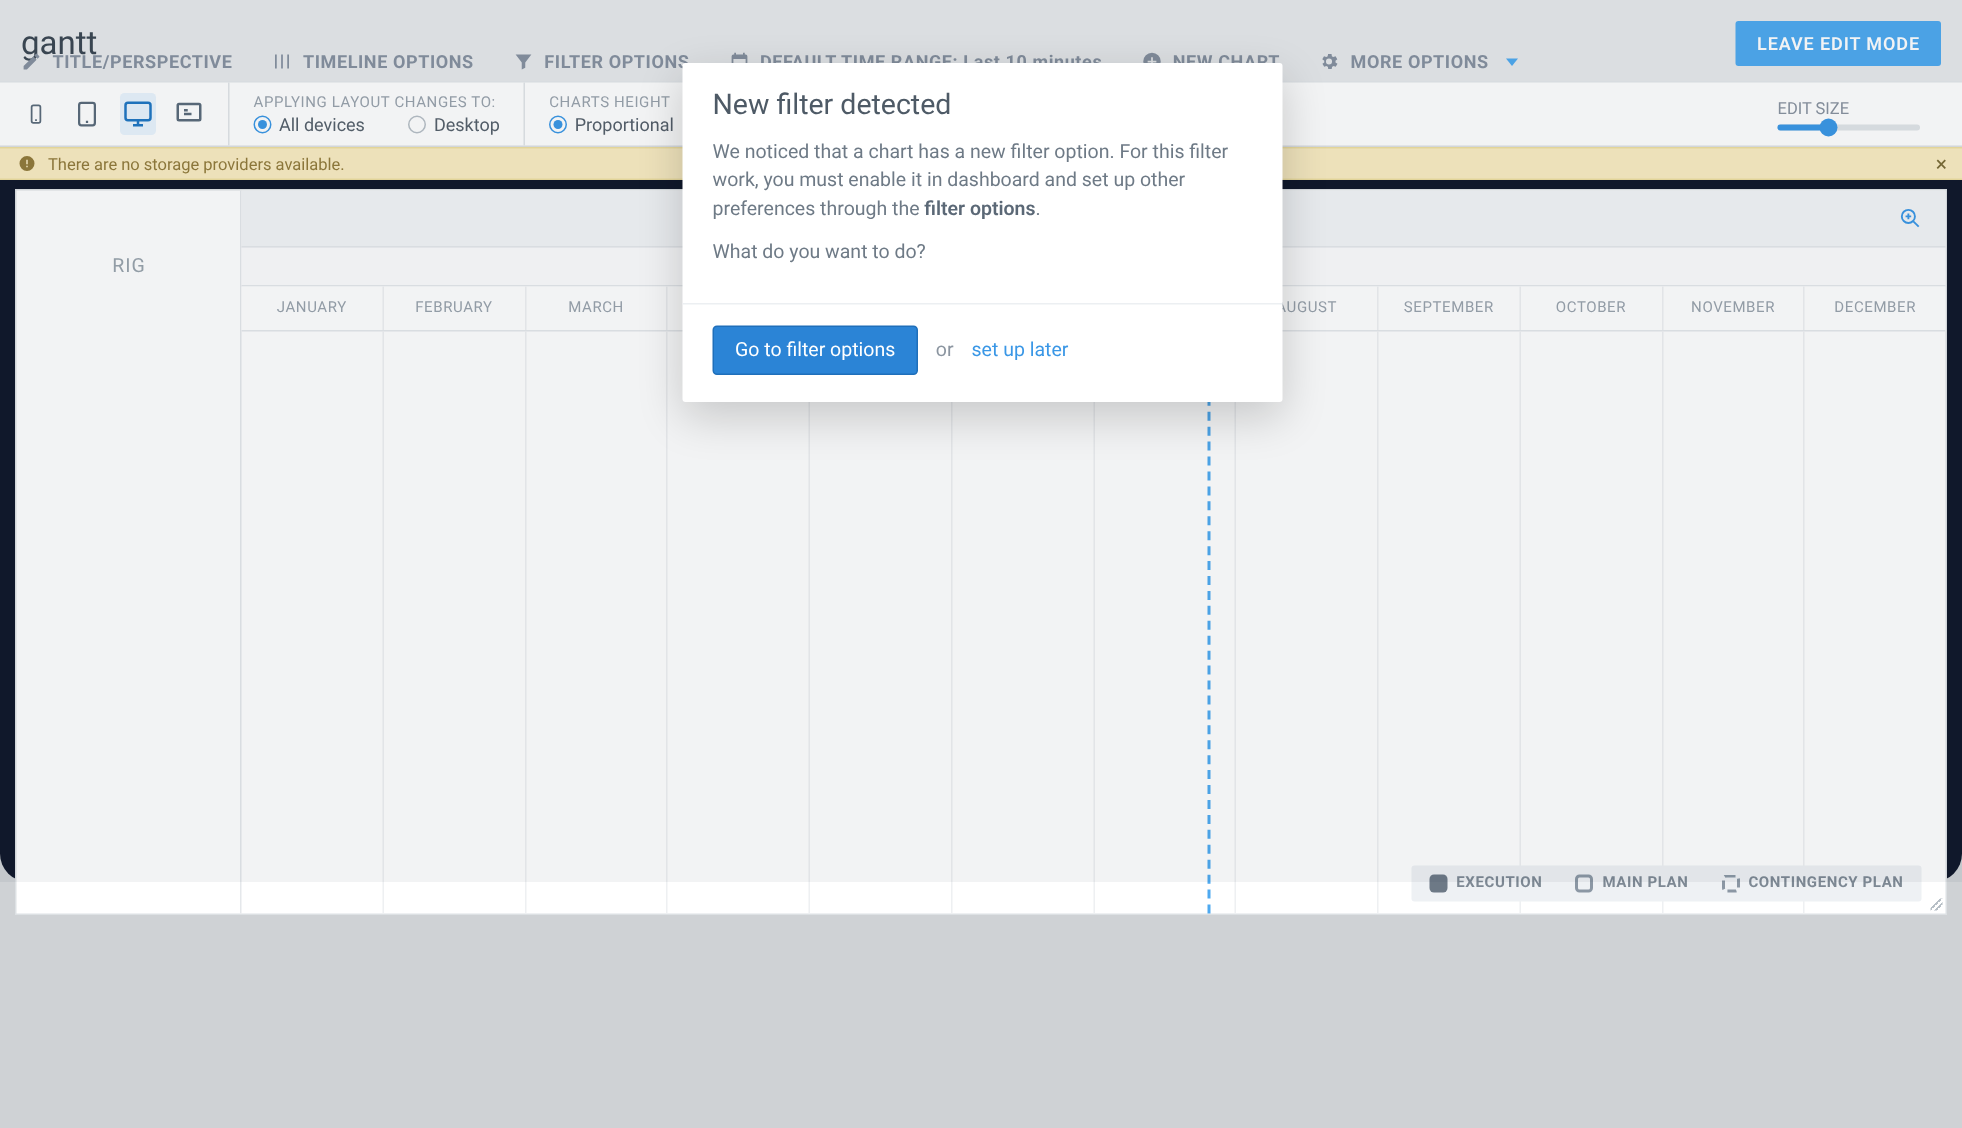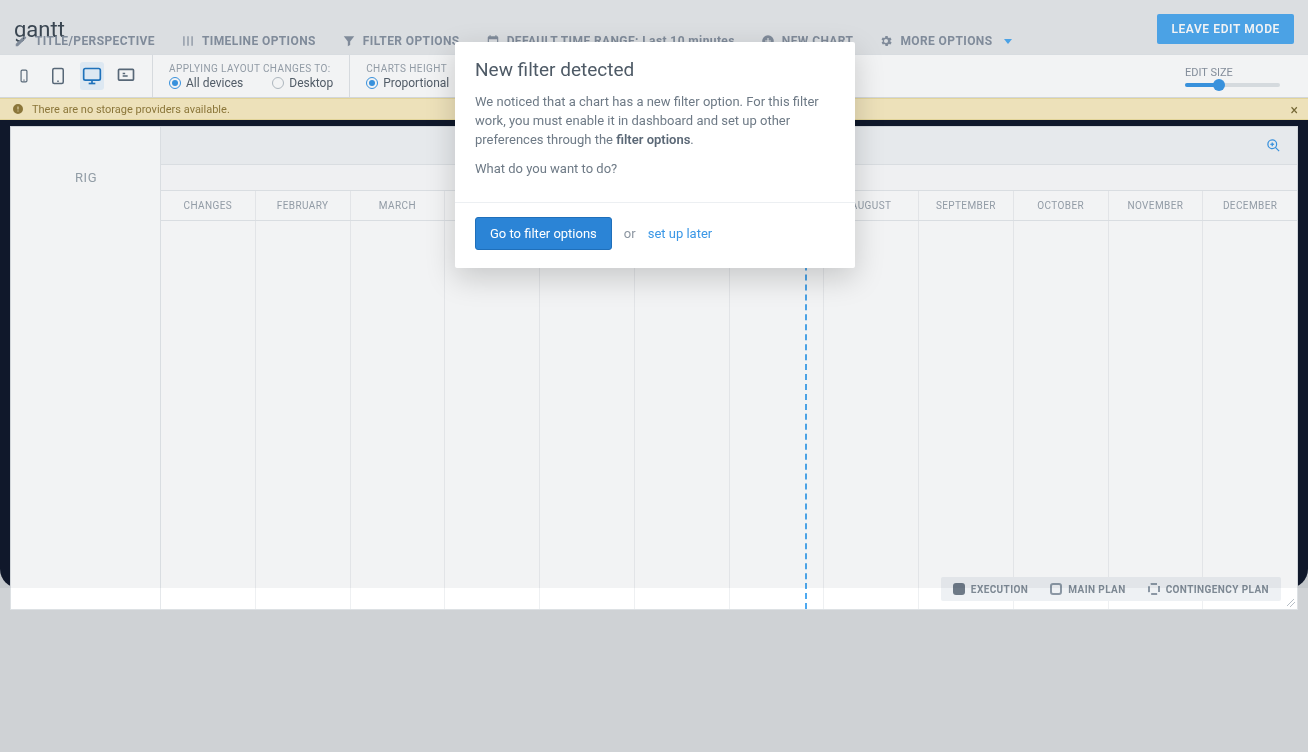--- a/index.html
+++ b/index.html
@@ -216,21 +216,21 @@
           <svg width="15" height="15" viewBox="0 0 24 24" fill="none" stroke="currentColor" stroke-width="2">
               <circle cx="10" cy="10" r="7"></circle>
               <line x1="15" y1="15" x2="21" y2="21"></line>
               <line x1="7" y1="10" x2="13" y2="10"></line>
               <line x1="10" y1="7" x2="10" y2="13"></line>
             </svg>
         </span>
       </div>
       <div class="year-row"></div>
       <div class="months-row" id="months-row">
-          <div class="month">CHANGES</div>
+          <div class="month">JANUARY</div>
           <div class="month">FEBRUARY</div>
           <div class="month">MARCH</div>
           <div class="month">APRIL</div>
           <div class="month">MAY</div>
           <div class="month">JUNE</div>
           <div class="month">JULY</div>
           <div class="month">AUGUST</div>
           <div class="month">SEPTEMBER</div>
           <div class="month">OCTOBER</div>
           <div class="month">NOVEMBER</div>

